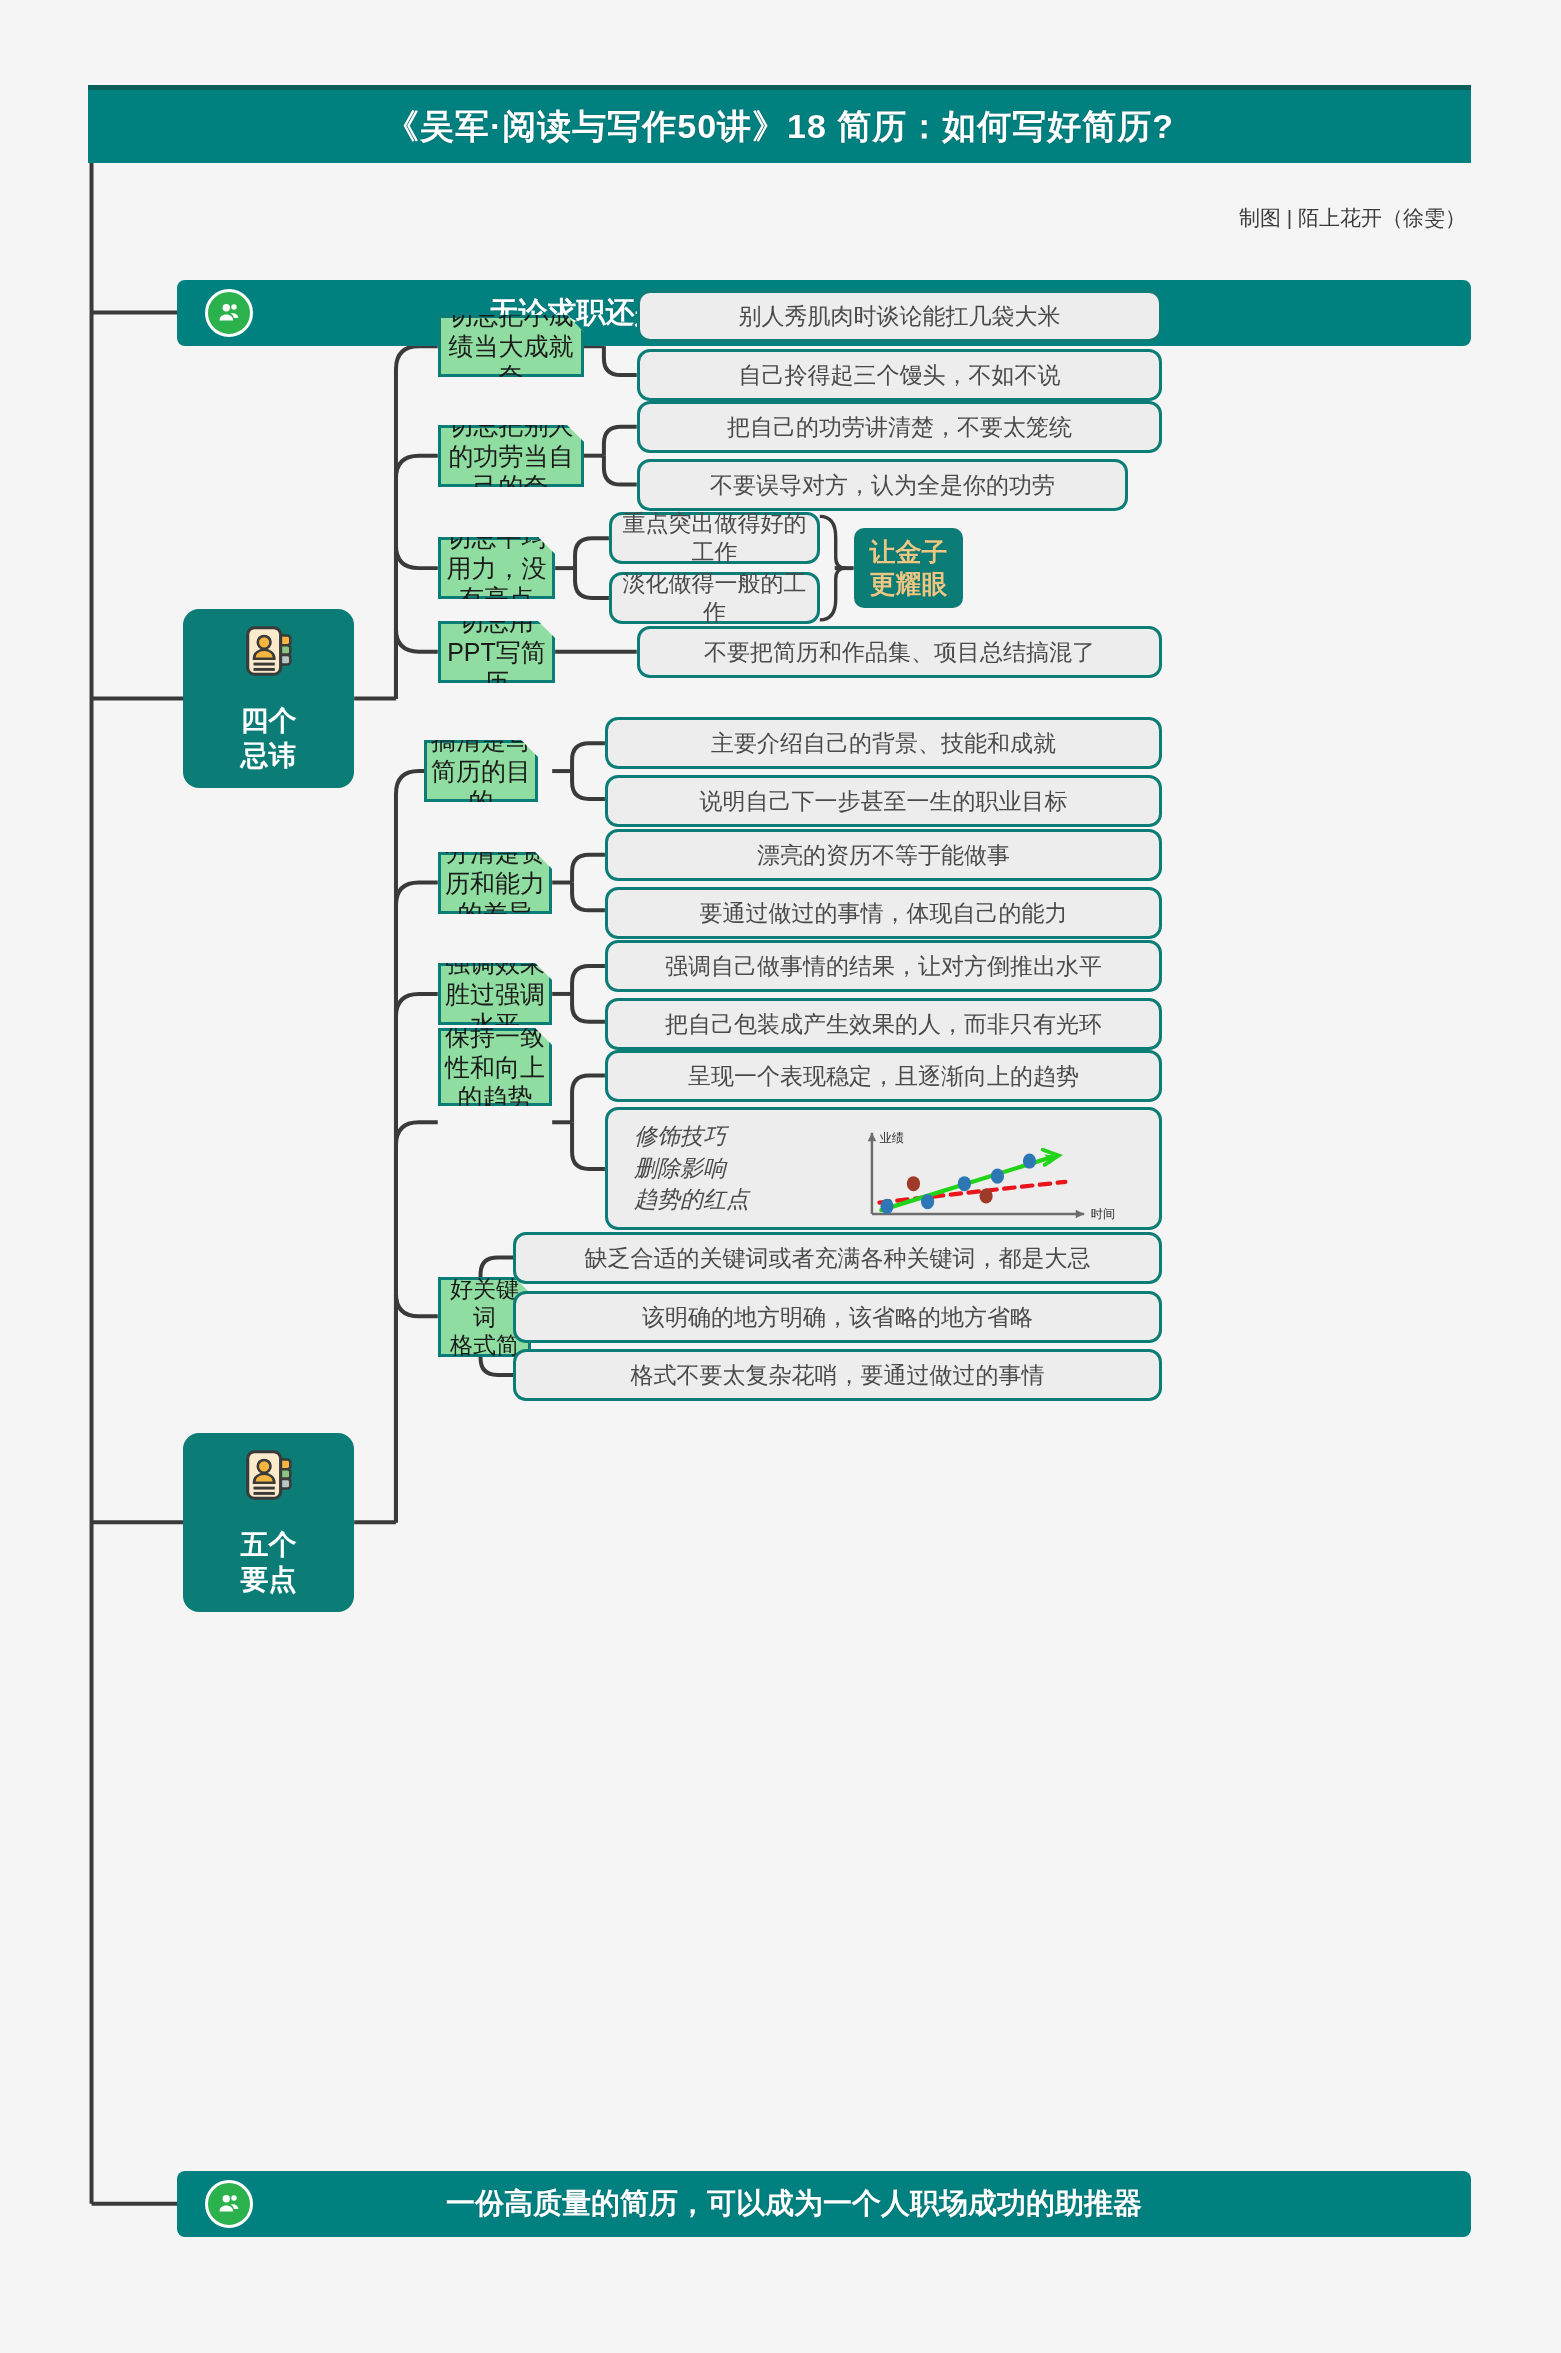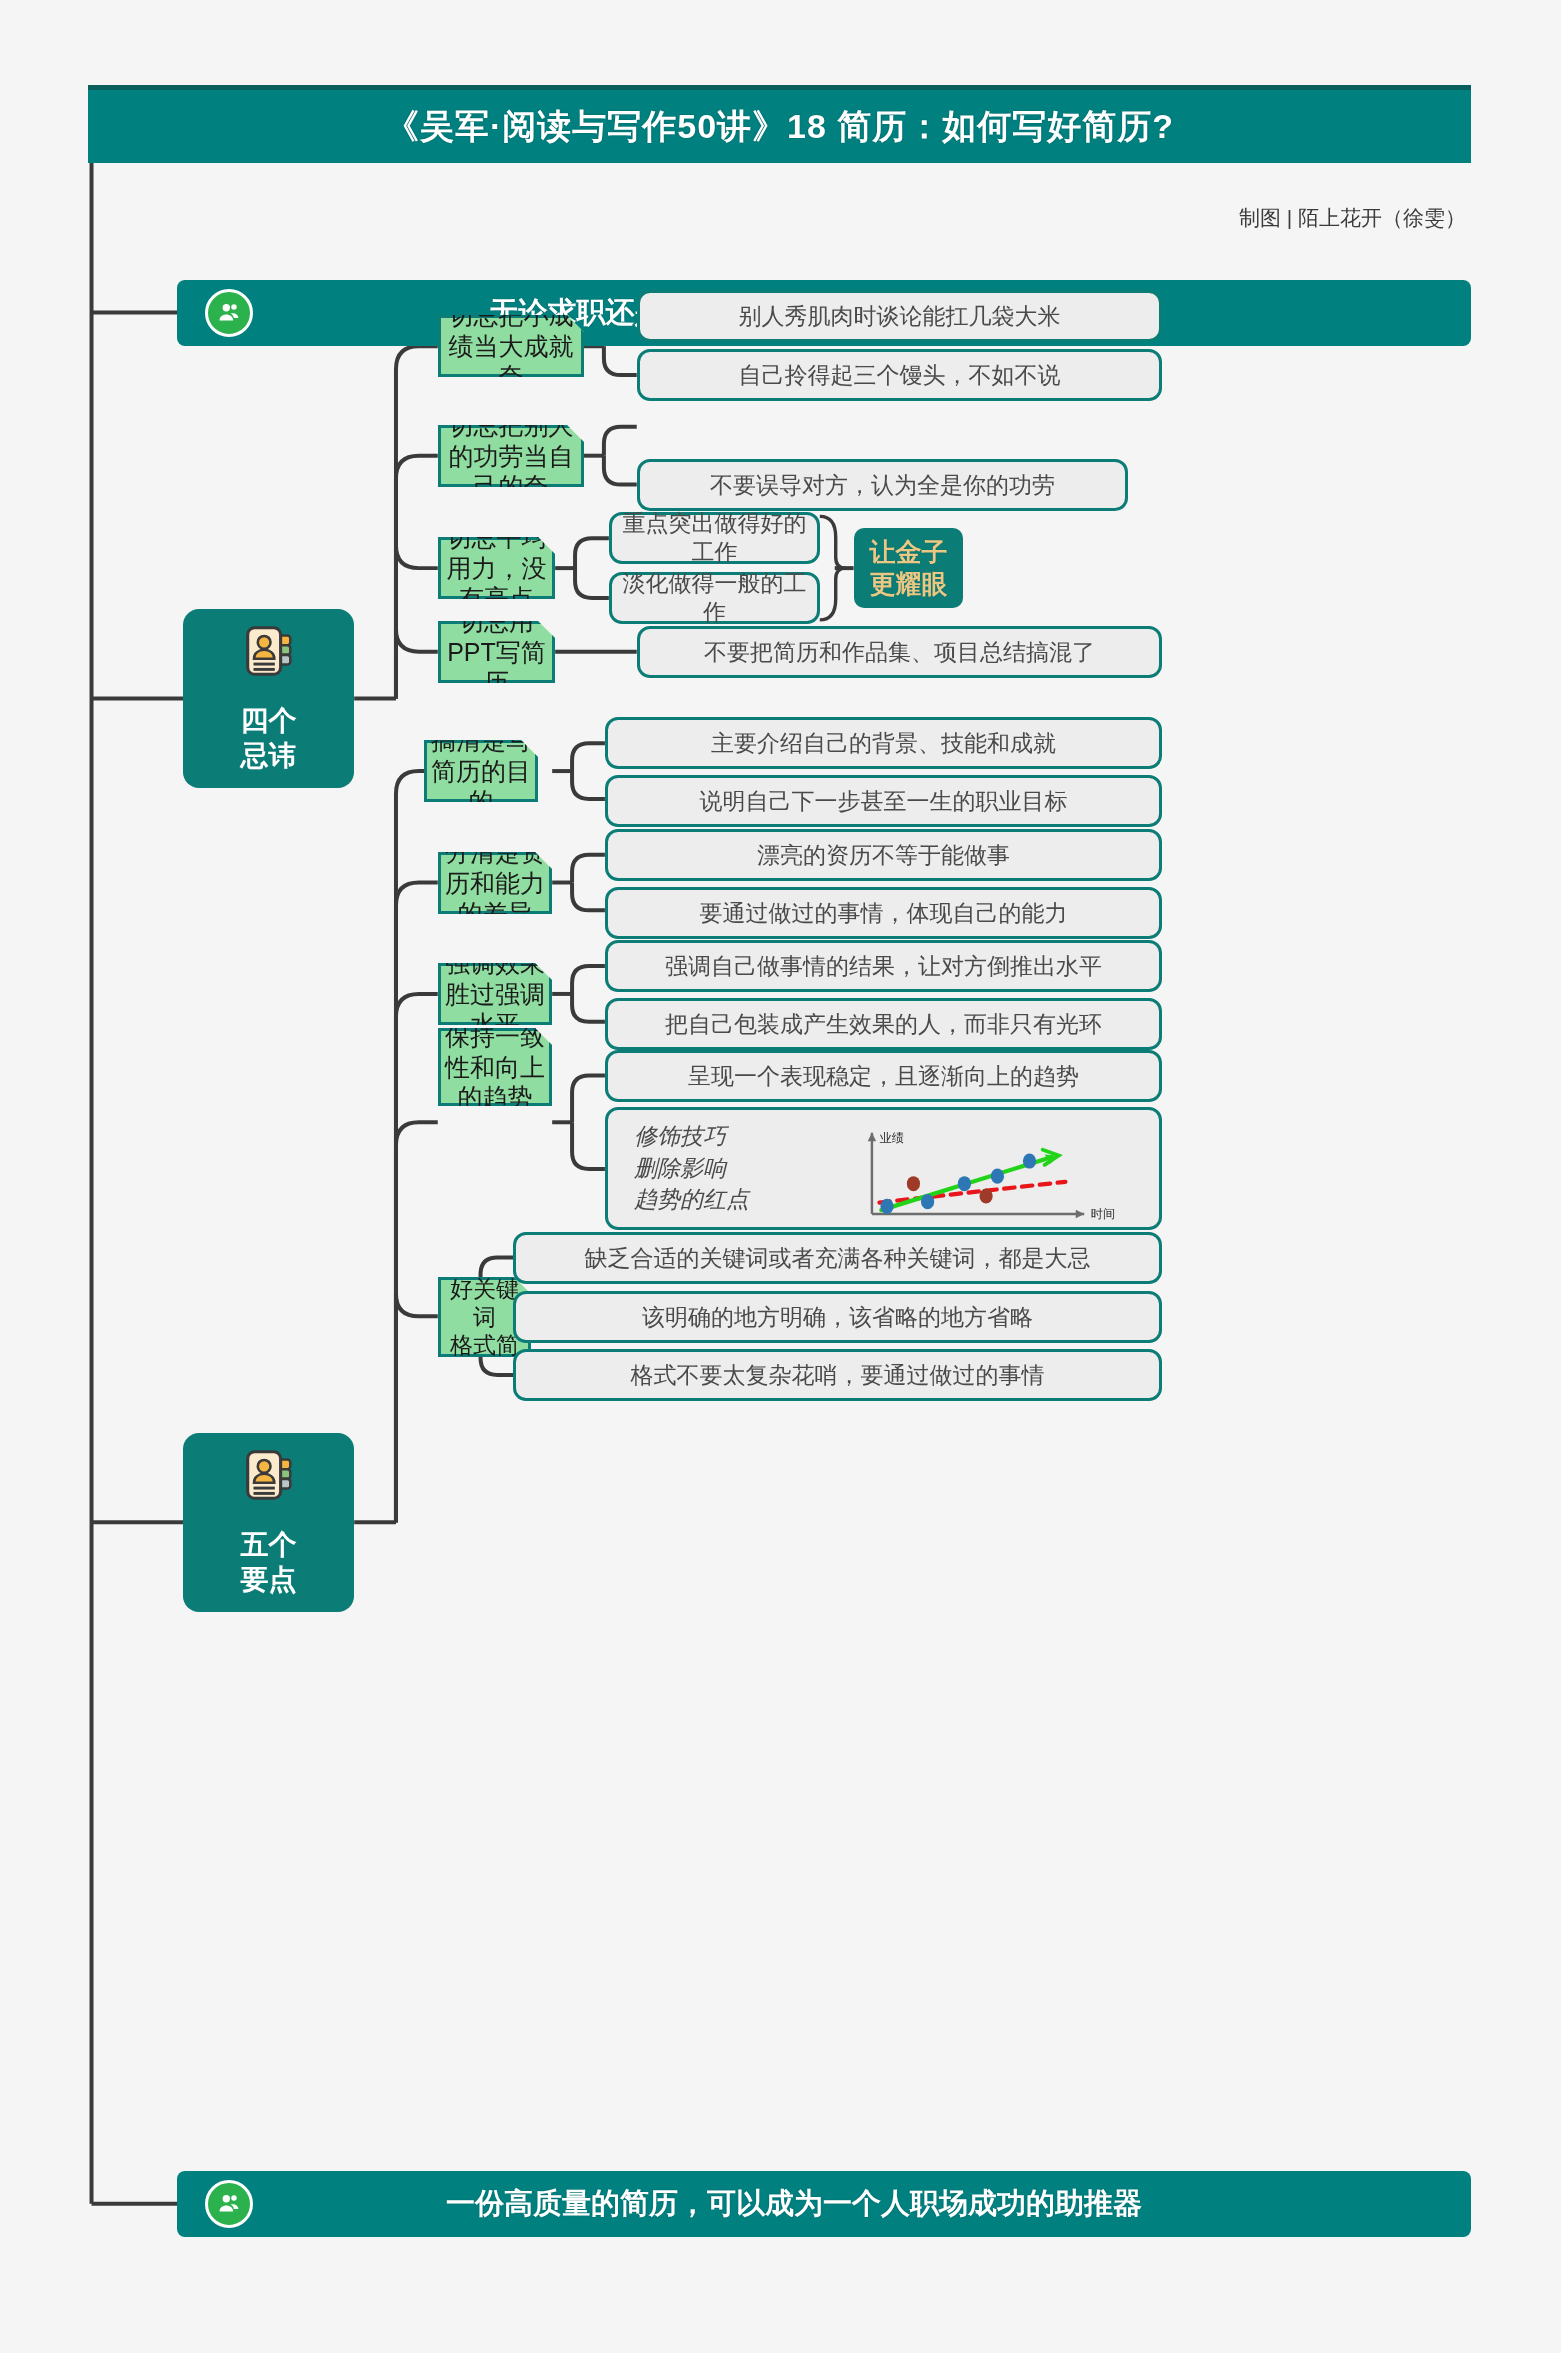--- a/index.html
+++ b/index.html
@@ -220,20 +220,21 @@
 忌讳</span>
   </div>
 
   <div class="l2" style="left:438px;top:315px;width:146px;height:62px;">切忌把小成绩当大成就夸</div>
   <div class="l2" style="left:438px;top:425px;width:146px;height:62px;">切忌把别人的功劳当自己的夸</div>
   <div class="l2" style="left:438px;top:537px;width:117px;height:62px;">切忌平均用力，没有亮点</div>
   <div class="l2" style="left:438px;top:621px;width:117px;height:62px;">切忌用PPT写简历</div>
 
   <div class="l3" style="left:637px;top:290px;width:525px;height:52px;">别人秀肌肉时谈论能扛几袋大米</div>
   <div class="l3" style="left:637px;top:349px;width:525px;height:52px;">自己拎得起三个馒头，不如不说</div>
+  <div class="l3" style="left:637px;top:401px;width:525px;height:52px;">把自己的功劳讲清楚，不要太笼统</div>
   <div class="l3" style="left:637px;top:459px;width:491px;height:52px;">不要误导对方，认为全是你的功劳</div>
   <div class="l3" style="left:609px;top:512px;width:211px;height:52px;">重点突出做得好的工作</div>
   <div class="l3" style="left:609px;top:572px;width:211px;height:52px;">淡化做得一般的工作</div>
   <div class="l3" style="left:637px;top:626px;width:525px;height:52px;">不要把简历和作品集、项目总结搞混了</div>
 
   <div class="callout" style="left:854px;top:528px;width:109px;height:80px;">让金子
 更耀眼</div>
 
   <div class="cat" id="cat-points">
     <span class="cat-icon">

